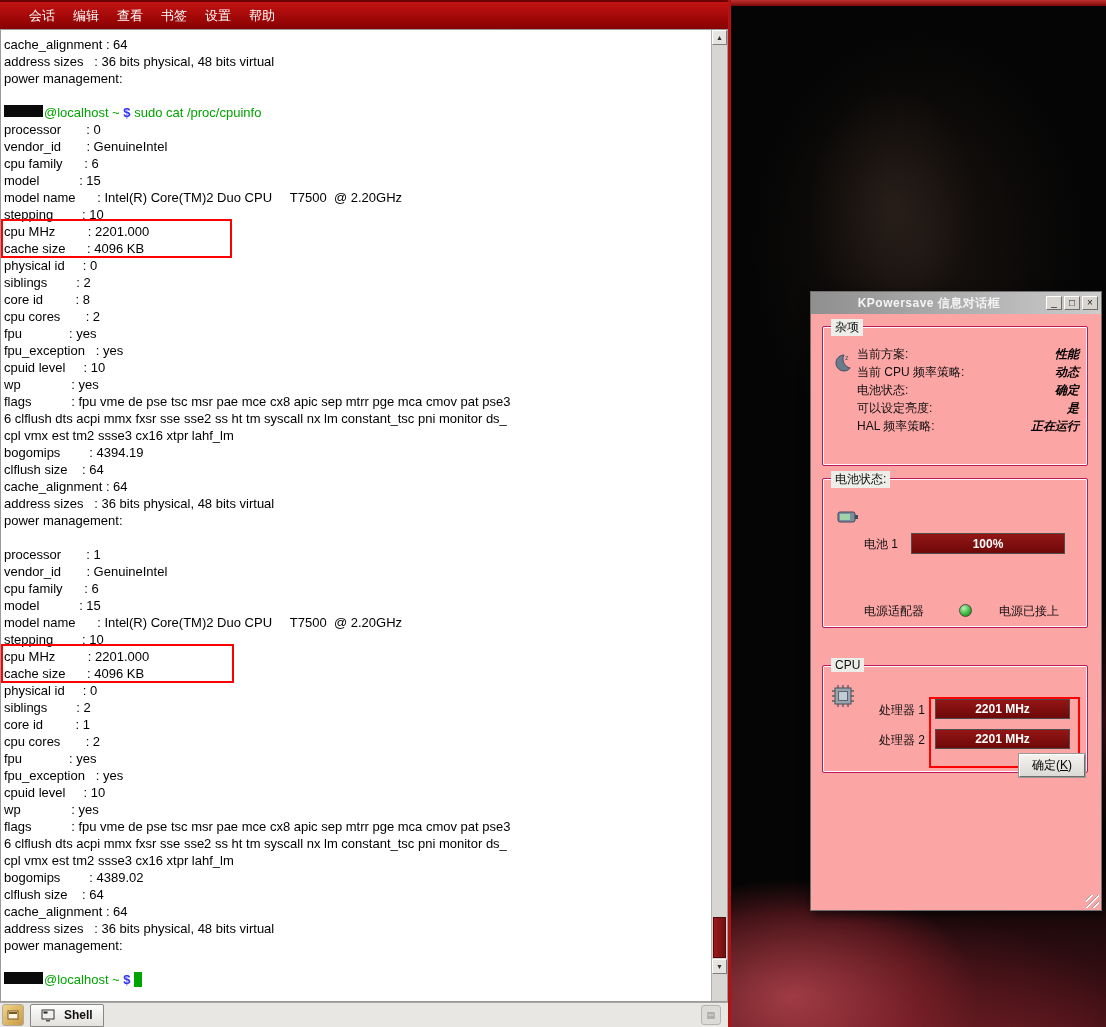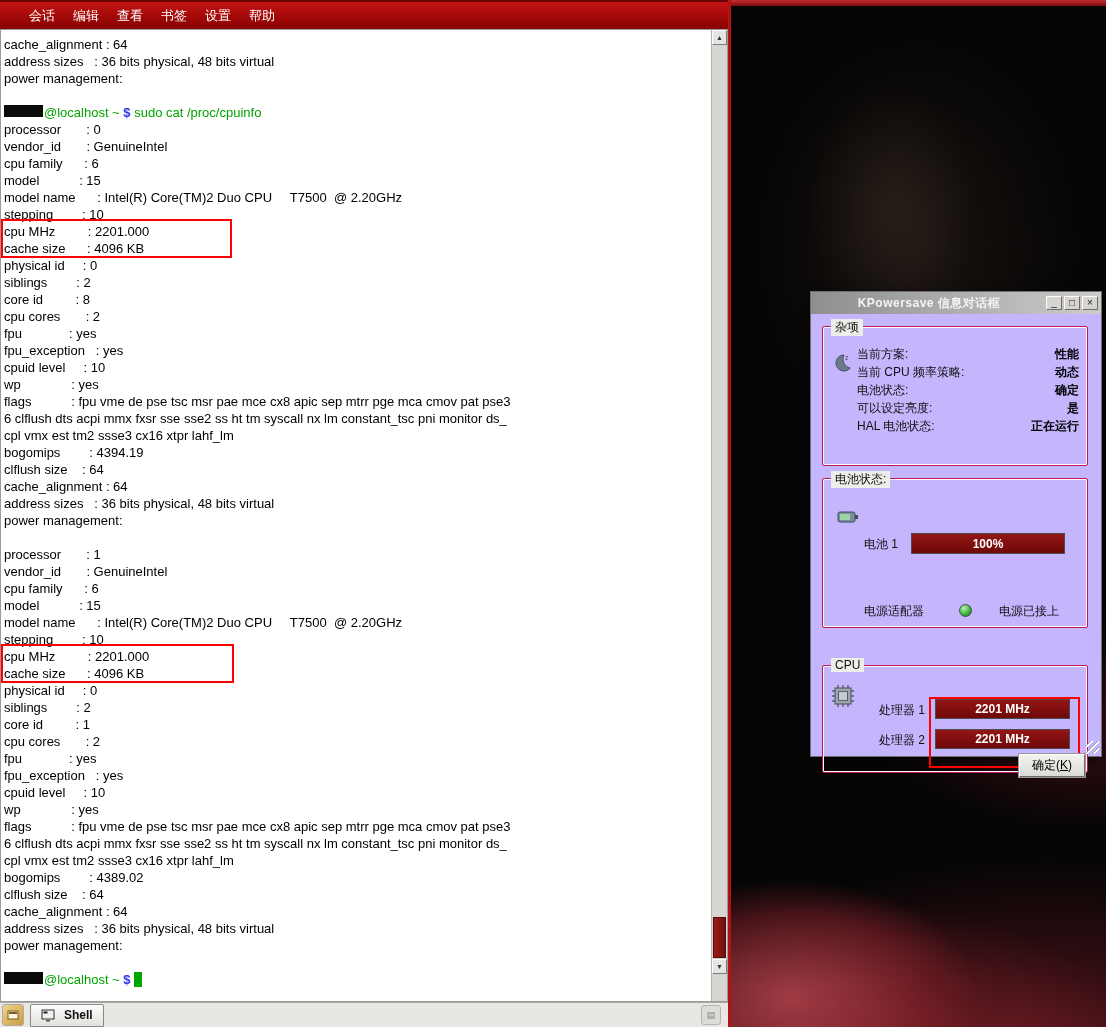--- a/index.html
+++ b/index.html
@@ -60,22 +60,22 @@
        radial-gradient(ellipse 430px 250px at 30% 106%, rgba(150,40,50,.8), transparent 75%),
        radial-gradient(ellipse 520px 270px at 85% 103%, rgba(118,26,36,.7), transparent 75%),
        radial-gradient(ellipse 300px 150px at 97% 70%, rgba(108,22,32,.55), transparent 75%),
        radial-gradient(ellipse 240px 310px at 50% 24%, rgba(85,60,48,.26), transparent 70%),
        radial-gradient(ellipse 120px 170px at 43% 20%, rgba(120,90,70,.2), transparent 70%),
        #050505;}
   .desktop-topstrip{position:absolute;left:0;top:0;right:0;height:6px;
                     background:linear-gradient(#c03030,#7d0808);}
 
   
-  .kps-dialog{position:absolute;left:810px;top:291px;width:292px;height:466px;
-              background:#c4b5fd;border:1px solid #6f6f6f;box-shadow:2px 3px 10px rgba(0,0,0,.65);
+  .kps-dialog{position:absolute;left:810px;top:291px;width:292px;height:620px;
+              background:#fca5a5;border:1px solid #6f6f6f;box-shadow:2px 3px 10px rgba(0,0,0,.65);
               box-sizing:border-box;font-size:12px;color:#111;}
   .kps-titlebar{position:absolute;left:0;top:0;right:0;height:22px;
                 background:linear-gradient(to right,#8f8f8f,#cccccc);
                 display:flex;align-items:center;padding:0 3px;box-sizing:border-box;}
   .kps-title{flex:1;text-align:center;color:#f4f4f4;font-weight:bold;font-size:12px;letter-spacing:.5px;
              white-space:nowrap;overflow:hidden;}
   .tb-btn{width:16px;height:14px;margin-left:2px;background:#d8d5d0;
           border:1px solid;border-color:#ffffff #6f6d69 #6f6d69 #ffffff;
           font-size:10px;line-height:12px;text-align:center;color:#222;box-sizing:border-box;}
 
@@ -83,21 +83,21 @@
        box-shadow:inset 0 0 0 1px #fbfbfb;}
   .grp-legend{position:absolute;top:-8px;left:8px;background:#ededea;padding:0 4px;font-size:12px;color:#111;}
   .grp-misc{left:11px;top:34px;width:266px;height:140px;}
   .grp-batt{left:11px;top:186px;width:266px;height:150px;}
   .grp-cpu{left:11px;top:345px;width:266px;height:108px;margin-top:28px;}
 
   .misc-icon{position:absolute;left:7px;top:24px;}
   .misc-rows{position:absolute;left:34px;top:18px;right:8px;text-align:center;}
   .misc-row{display:flex;justify-content:space-between;align-items:center;height:18px;}
   .m-label{color:#111;}
-  .m-value{font-weight:bold;color:#000;}
+  .m-value{font-weight:bold;color:#000;font-style:italic;}
 
   .batt-icon{position:absolute;left:13px;top:26px;}
   .batt-label{position:absolute;left:41px;top:57px;}
   .red-bar{background:linear-gradient(#941616,#6e0808);border:1px solid #4d4d4d;box-sizing:border-box;
            display:flex;align-items:center;justify-content:center;
            color:#ffffff;font-weight:bold;font-size:12px;}
   .batt-bar{position:absolute;left:88px;top:54px;width:154px;height:21px;}
   .ac-row{position:absolute;left:41px;top:124px;right:8px;height:16px;}
   .ac-label{position:absolute;left:0;top:0;}
   .led{position:absolute;left:95px;top:1px;width:13px;height:13px;border-radius:50%;
@@ -257,21 +257,21 @@
           </div>
           <div class="misc-row">
             <span class="m-label">电池状态:</span>
             <span class="m-value">确定</span>
           </div>
           <div class="misc-row">
             <span class="m-label">可以设定亮度:</span>
             <span class="m-value">是</span>
           </div>
           <div class="misc-row">
-            <span class="m-label">HAL 电池状态:</span>
+            <span class="m-label">HAL 频率策略:</span>
             <span class="m-value">正在运行</span>
           </div>
         </div>
     </div>
 
     <div class="grp grp-batt">
       <span class="grp-legend">电池状态:</span>
       <span class="batt-icon">
         <svg width="25" height="22" viewBox="0 0 25 22">
           <rect x="2" y="7" width="17" height="10" rx="2" fill="#7d8da0" stroke="#3f4a57"></rect>

